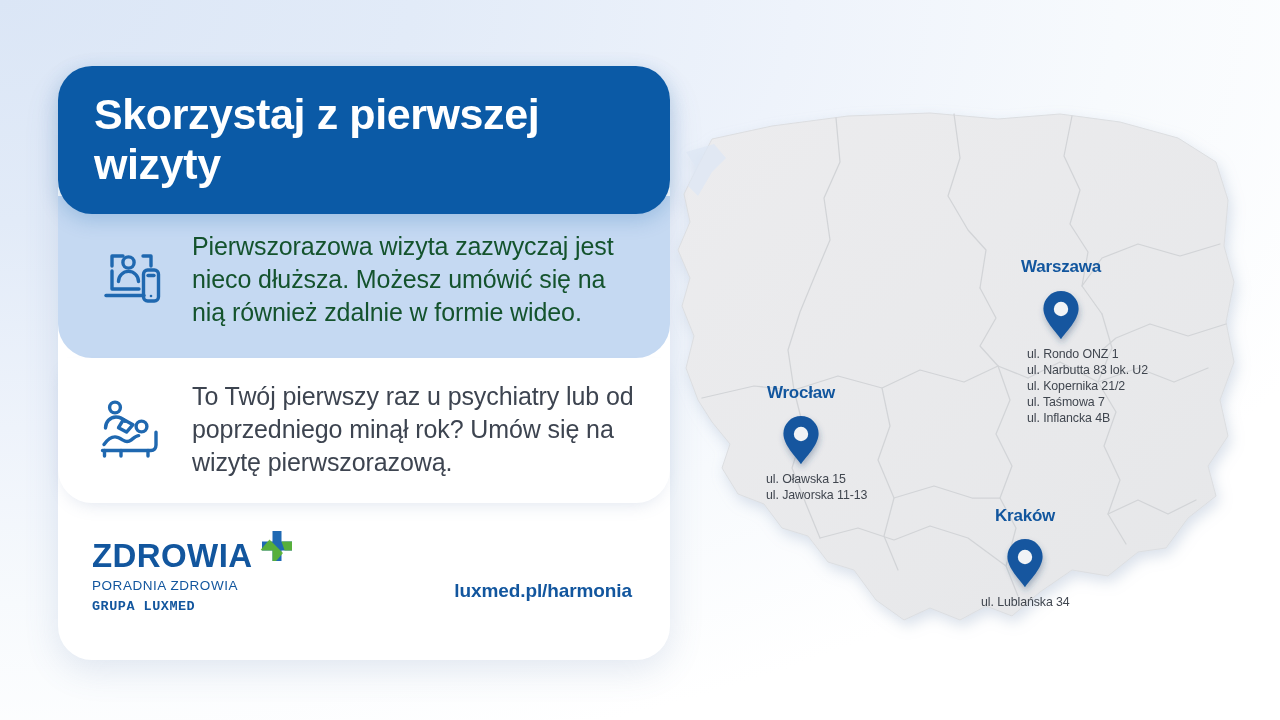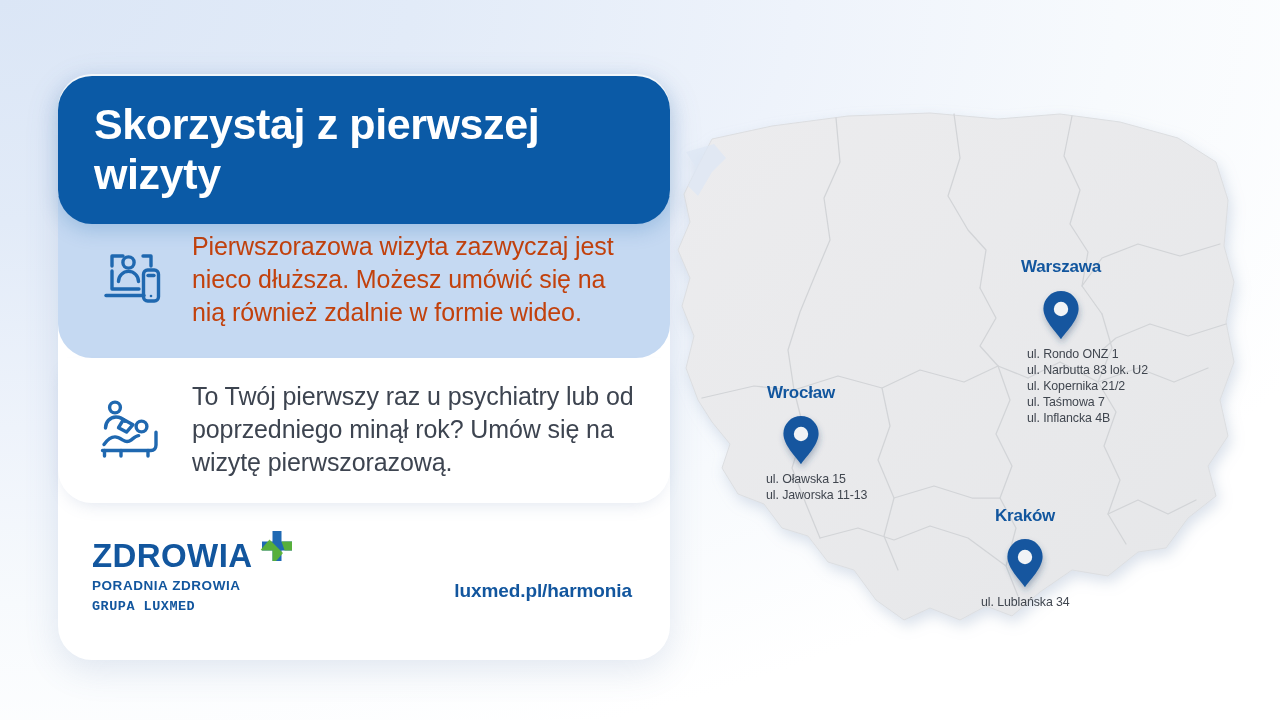--- a/index.html
+++ b/index.html
@@ -32,21 +32,21 @@
     width: 612px;
     height: 586px;
     background: #ffffff;
     border-radius: 34px;
     box-shadow: 0 10px 34px rgba(90, 120, 170, 0.16);
   }
 
   .card-header {
     position: absolute;
     left: 58px;
-    top: 76px;
+    top: 66px;
     width: 612px;
     height: 148px;
     background: #0b5aa6;
     border-radius: 34px;
     display: flex;
     align-items: center;
     padding: 0 36px;
     z-index: 4;
     box-shadow: 0 6px 20px rgba(11, 90, 166, 0.22);
   }
@@ -69,21 +69,21 @@
     background: #c5d9f2;
     border-radius: 0 0 34px 34px;
     z-index: 2;
     display: flex;
     align-items: center;
     padding: 10px 40px 6px 34px;
     gap: 22px;
   }
 
   .panel-blue .msg {
-    color: #c2410c;
+    color: #14532d;
     font-size: 25px;
     line-height: 1.32;
     font-weight: 400;
     letter-spacing: -0.1px;
   }
 
   
   .panel-white {
     position: absolute;
     left: 58px;
@@ -143,21 +143,21 @@
     line-height: 1;
   }
 
   .logo-cross { margin-left: 4px; margin-top: -11px; }
 
   .logo-sub1, .logo-sub2 {
     color: #12569e;
     font-size: 13.5px;
     letter-spacing: 0.55px;
     line-height: 1.26;
-    font-weight: 700;
+    font-weight: 400;
   }
 
   .logo-sub1 { margin-top: 5px; }
 
   .logo-sub2 {
     font-weight: 700;
     margin-top: 4px;
     letter-spacing: 0.5px;
     font-family: Liberation Mono, monospace;
   }

